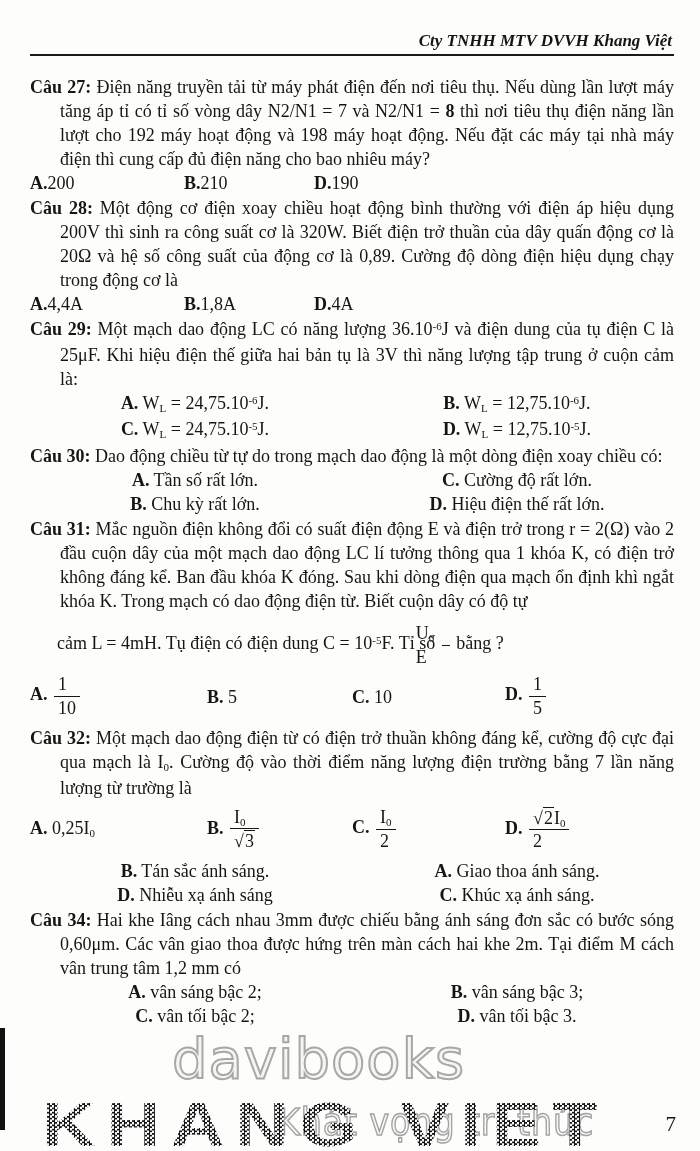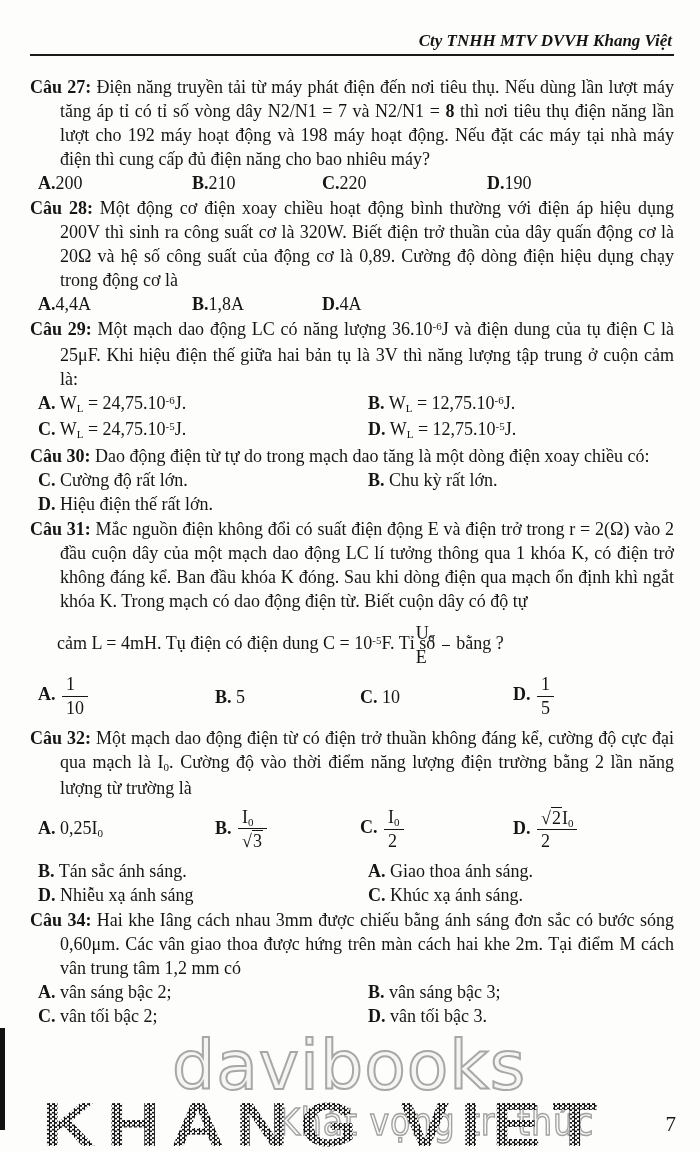--- a/index.html
+++ b/index.html
@@ -9,39 +9,39 @@
     font-family:"Liberation Serif", serif;
   }
   .page{padding:31px 26px 0 30px;position:relative;z-index:1;}
   .header-row{text-align:right;font-style:italic;font-weight:bold;font-size:17px;padding-right:2px;}
   .rule{border-bottom:2px solid #1a1a1a;margin-top:3px;}
   .questions{margin-top:19px;font-size:18px;line-height:24px;text-align:justify;}
   .q{margin:0 0 1px 0;}
   .q p{margin:0;padding-left:30px;text-indent:-30px;}
   .q p.p2{margin-top:10px;margin-bottom:4px;margin-left:27px;}
   .q .label{font-weight:bold;}
-  .opts{display:grid;margin-left:8px;text-align:left;}
+  .opts{display:grid;text-align:left;}
   .opts.four{grid-template-columns:154px 130px 165px auto;}
   .opts.fourb{grid-template-columns:177px 145px 153px auto;margin-top:7px;margin-bottom:7px;align-items:center;}
-  .opts.two{grid-template-columns:330px auto;}
+  .opts.two{grid-template-columns:330px auto;text-align:center;}
   .opt .ol{font-weight:bold;}
   .b{font-weight:bold;}
   .sup{font-size:11px;position:relative;top:-0.45em;}
   .sub{font-size:11px;position:relative;top:0.25em;}
   .frac{display:inline-block;vertical-align:middle;text-align:left;line-height:1.15;margin:0 2px;}
   .frac .num{display:block;border-bottom:1.5px solid #151515;padding:0 4px 1px;}
   .frac .den{display:block;padding:1px 4px 0;}
   .sqrt{white-space:nowrap;}
   .sqrt .radsign{display:inline-block;}
   .sqrt .rad{display:inline-block;border-top:1.5px solid #151515;padding:0 1px;}
   
   .wm{position:absolute;white-space:nowrap;pointer-events:none;}
   #wm-davibooks{
     left:172px;top:1026px;z-index:5;
-    font-family:"DejaVu Sans", sans-serif;font-size:68px;letter-spacing:1px;
+    font-family:"DejaVu Sans", sans-serif;font-size:56px;letter-spacing:1px;
     color:rgba(0,0,0,0.03);-webkit-text-stroke:2px #a8a8a8;
   }
   #wm-slogan{
     left:278px;top:1101px;z-index:6;
     font-family:"DejaVu Sans", sans-serif;font-size:37px;letter-spacing:1px;
     color:rgba(0,0,0,0.02);-webkit-text-stroke:1.5px #a3a3a3;
     transform:scaleX(0.9);transform-origin:left top;
   }
   #wm-big{
     left:42px;top:1088px;z-index:7;
@@ -58,21 +58,20 @@
 
 <div class="page">
   <div class="header-row">Cty TNHH MTV DVVH Khang Việt</div>
   <div class="rule"></div>
   <div class="questions" id="questions">
       <div class="q">
         <p><span class="label">Câu 27: </span><span>Điện năng truyền tải từ máy phát điện đến nơi tiêu thụ. Nếu dùng lần lượt máy tăng áp tỉ có tỉ số vòng dây N2/N1 = 7 và N2/N1 = </span><span class="b">8</span><span> thì nơi tiêu thụ  điện năng lần lượt cho 192 máy hoạt động và 198 máy hoạt động. Nếu đặt các máy tại nhà máy điện thì cung cấp đủ điện năng cho bao nhiêu máy?</span></p>
         <div class="opts four">
           <span class="opt"><span class="ol">A.</span><span>200</span></span>
           <span class="opt"><span class="ol">B.</span><span>210</span></span>
-          <span class="opt"><span class="ol">C.</span><span>220</span></span>
           <span class="opt"><span class="ol">D.</span><span>190</span></span>
         </div>
       </div>
       <div class="q">
         <p><span class="label">Câu 28: </span><span>Một động cơ điện xoay chiều hoạt động bình thường với điện áp hiệu dụng 200V thì sinh ra công suất cơ là 320W. Biết điện trở thuần của dây quấn động cơ là 20Ω và hệ số công suất của động cơ là 0,89. Cường độ dòng điện hiệu dụng chạy trong động cơ là</span></p>
         <div class="opts four">
           <span class="opt"><span class="ol">A.</span><span>4,4A</span></span>
           <span class="opt"><span class="ol">B.</span><span>1,8A</span></span>
           <span class="opt"><span class="ol">D.</span><span>4A</span></span>
         </div>
@@ -80,39 +79,40 @@
       <div class="q">
         <p><span class="label">Câu 29: </span><span>Một mạch dao động LC có năng lượng 36.10</span><span class="sup">-6</span><span>J và điện dung của tụ điện C là 25μF. Khi hiệu điện thế giữa hai bản tụ là 3V thì năng lượng tập trung ở cuộn cảm là:</span></p>
         <div class="opts two">
           <span class="opt"><span class="ol">A.</span><span> W</span><span class="sub">L</span><span> = 24,75.10</span><span class="sup">-6</span><span>J.</span></span>
           <span class="opt"><span class="ol">B.</span><span> W</span><span class="sub">L</span><span> = 12,75.10</span><span class="sup">-6</span><span>J.</span></span>
           <span class="opt"><span class="ol">C.</span><span> W</span><span class="sub">L</span><span> = 24,75.10</span><span class="sup">-5</span><span>J.</span></span>
           <span class="opt"><span class="ol">D.</span><span> W</span><span class="sub">L</span><span> = 12,75.10</span><span class="sup">-5</span><span>J.</span></span>
         </div>
       </div>
       <div class="q">
-        <p><span class="label">Câu 30: </span><span>Dao động điện từ tự do trong mạch dao tăng là một dòng điện xoay chiều có:</span></p>
+        <p><span class="label">Câu 30: </span><span>Dao động chiều từ tự do trong mạch dao động là một dòng điện xoay chiều có:</span></p>
         <div class="opts two">
+          <span class="opt"><span class="ol">A.</span><span> Tần số rất lớn.</span></span>
           <span class="opt"><span class="ol">C.</span><span> Cường độ rất lớn.</span></span>
           <span class="opt"><span class="ol">B.</span><span> Chu kỳ rất lớn.</span></span>
           <span class="opt"><span class="ol">D.</span><span> Hiệu điện thế rất lớn.</span></span>
         </div>
       </div>
       <div class="q">
         <p><span class="label">Câu 31: </span><span>Mắc nguồn điện không đổi có suất điện động E và điện trở trong r = 2(Ω) vào 2 đầu cuộn dây của một mạch dao động LC lí tưởng thông qua 1 khóa K, có điện trở không đáng kể. Ban đầu khóa K đóng. Sau khi dòng điện qua mạch ổn định khì ngắt khóa K. Trong mạch có dao động điện từ. Biết cuộn dây có độ tự</span></p>
         <p class="p2"><span>cảm L = 4mH. Tụ điện có điện dung  C = 10</span><span class="sup">-5</span><span>F. Tỉ số </span><span class="frac"><span class="num"><span>U</span><span class="sub">0</span></span><span class="den"><span>E</span></span></span><span> bằng ?</span></p>
         <div class="opts fourb">
           <span class="opt"><span class="ol">A.</span><span> </span><span class="frac"><span class="num"><span>1</span></span><span class="den"><span>10</span></span></span></span>
           <span class="opt"><span class="ol">B.</span><span> 5</span></span>
           <span class="opt"><span class="ol">C.</span><span> 10</span></span>
           <span class="opt"><span class="ol">D.</span><span> </span><span class="frac"><span class="num"><span>1</span></span><span class="den"><span>5</span></span></span></span>
         </div>
       </div>
       <div class="q">
-        <p><span class="label">Câu 32: </span><span>Một mạch dao động điện từ có điện trở thuần không đáng kể, cường độ cực đại qua mạch là I</span><span class="sub">0</span><span>. Cường độ vào thời điểm năng lượng điện trường bằng 2 lần năng lượng từ trường là</span></p>
+        <p><span class="label">Câu 32: </span><span>Một mạch dao động điện từ có điện trở thuần không đáng kể, cường độ cực đại qua mạch là I</span><span class="sub">0</span><span>. Cường độ vào thời điểm năng lượng điện trường bằng 7 lần năng lượng từ trường là</span></p>
         <div class="opts fourb">
           <span class="opt"><span class="ol">A.</span><span> 0,25I</span><span class="sub">0</span></span>
           <span class="opt"><span class="ol">B.</span><span> </span><span class="frac"><span class="num"><span>I</span><span class="sub">0</span></span><span class="den"><span class="sqrt"><span class="radsign">√</span><span class="rad"><span>3</span></span></span></span></span></span>
           <span class="opt"><span class="ol">C.</span><span> </span><span class="frac"><span class="num"><span>I</span><span class="sub">0</span></span><span class="den"><span>2</span></span></span></span>
           <span class="opt"><span class="ol">D.</span><span> </span><span class="frac"><span class="num"><span class="sqrt"><span class="radsign">√</span><span class="rad"><span>2</span></span></span><span>I</span><span class="sub">0</span></span><span class="den"><span>2</span></span></span></span>
         </div>
       </div>
       <div class="q">
         <div class="opts two">
           <span class="opt"><span class="ol">B.</span><span> Tán sắc ánh sáng.</span></span>

